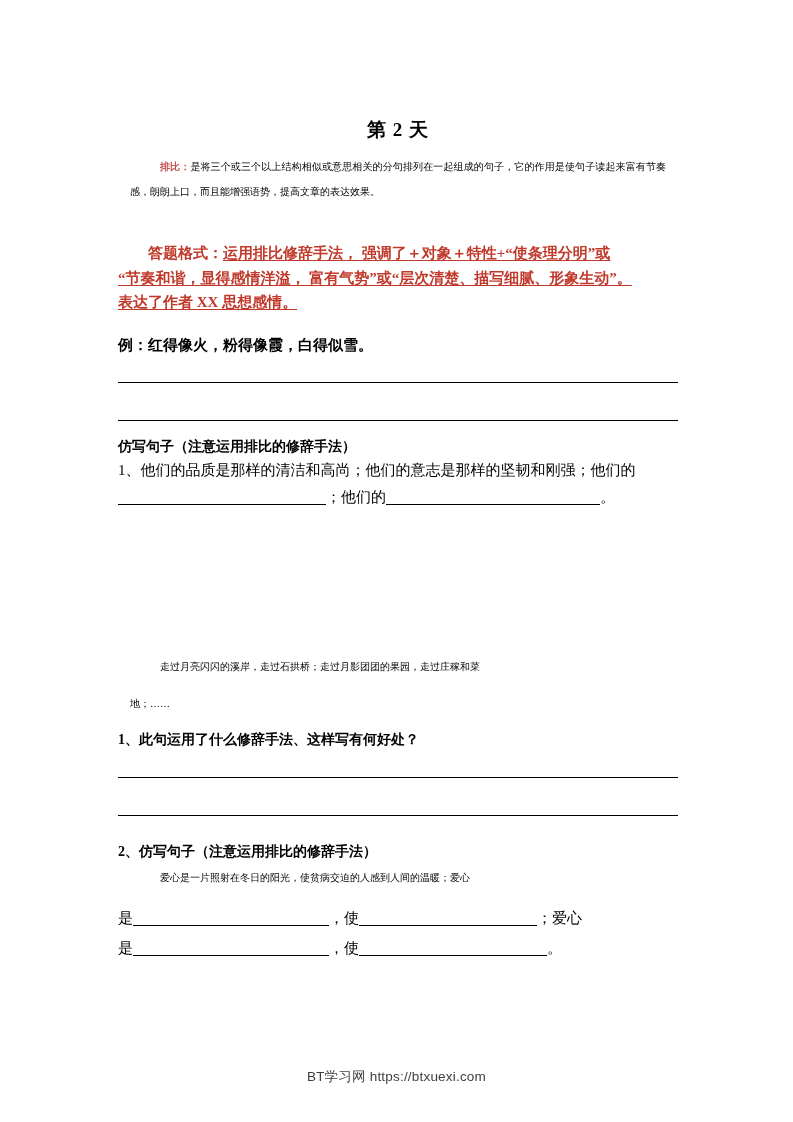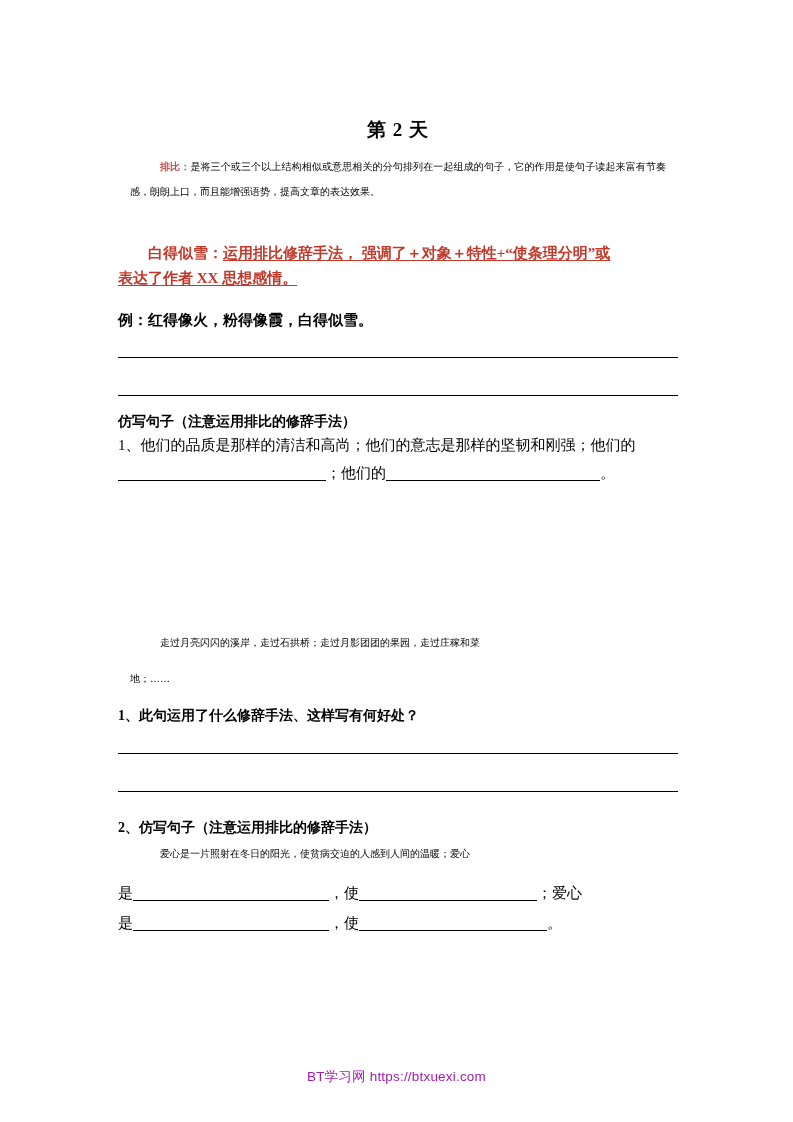--- a/index.html
+++ b/index.html
@@ -129,39 +129,40 @@
 
   
   .footer {
     position: absolute;
     left: 0;
     top: 1068px;
     width: 793px;
     text-align: center;
     font-family: "Liberation Sans", "DejaVu Sans", sans-serif;
     font-size: 13.5px;
-    color: #a21caf;
+    color: #404040;
     letter-spacing: 0.2px;
   }
 </style>
 </head>
 <body>
 
 <div class="page">
 
   <div class="content">
 
     <h1 class="doc-title">第 2 天</h1>
 
     <div class="intro-block">
       <p class="para indent2"><span class="term">排比：</span><span>是将三个或三个以上结构相似或意思相关的分句排列在一起组成的句子，它的作用是使句子读起来富有节奏感，朗朗上口，而且能增强语势，提高文章的表达效果。</span></p>
     </div>
 
     <div class="red-block">
-      <div class="first-line"><span>白得似雪：</span><span class="u">运用排比修辞手法， 强调了＋对象＋特性+“使条理分明”或</span></div>
+      <div class="first-line"><span>答题格式：</span><span class="u">运用排比修辞手法， 强调了＋对象＋特性+“使条理分明”或</span></div>
+      <div class="u">“节奏和谐，显得感情洋溢， 富有气势”或“层次清楚、描写细腻、形象生动”。</div>
       <div class="u">表达了作者 XX 思想感情。</div>
     </div>
 
     <div class="example-line">例：红得像火，粉得像霞，白得似雪。</div>
 
     <div class="answer-rules-1">
       <div class="rule"></div>
       <div class="rule-gap-a"></div>
       <div class="rule"></div>
     </div>

